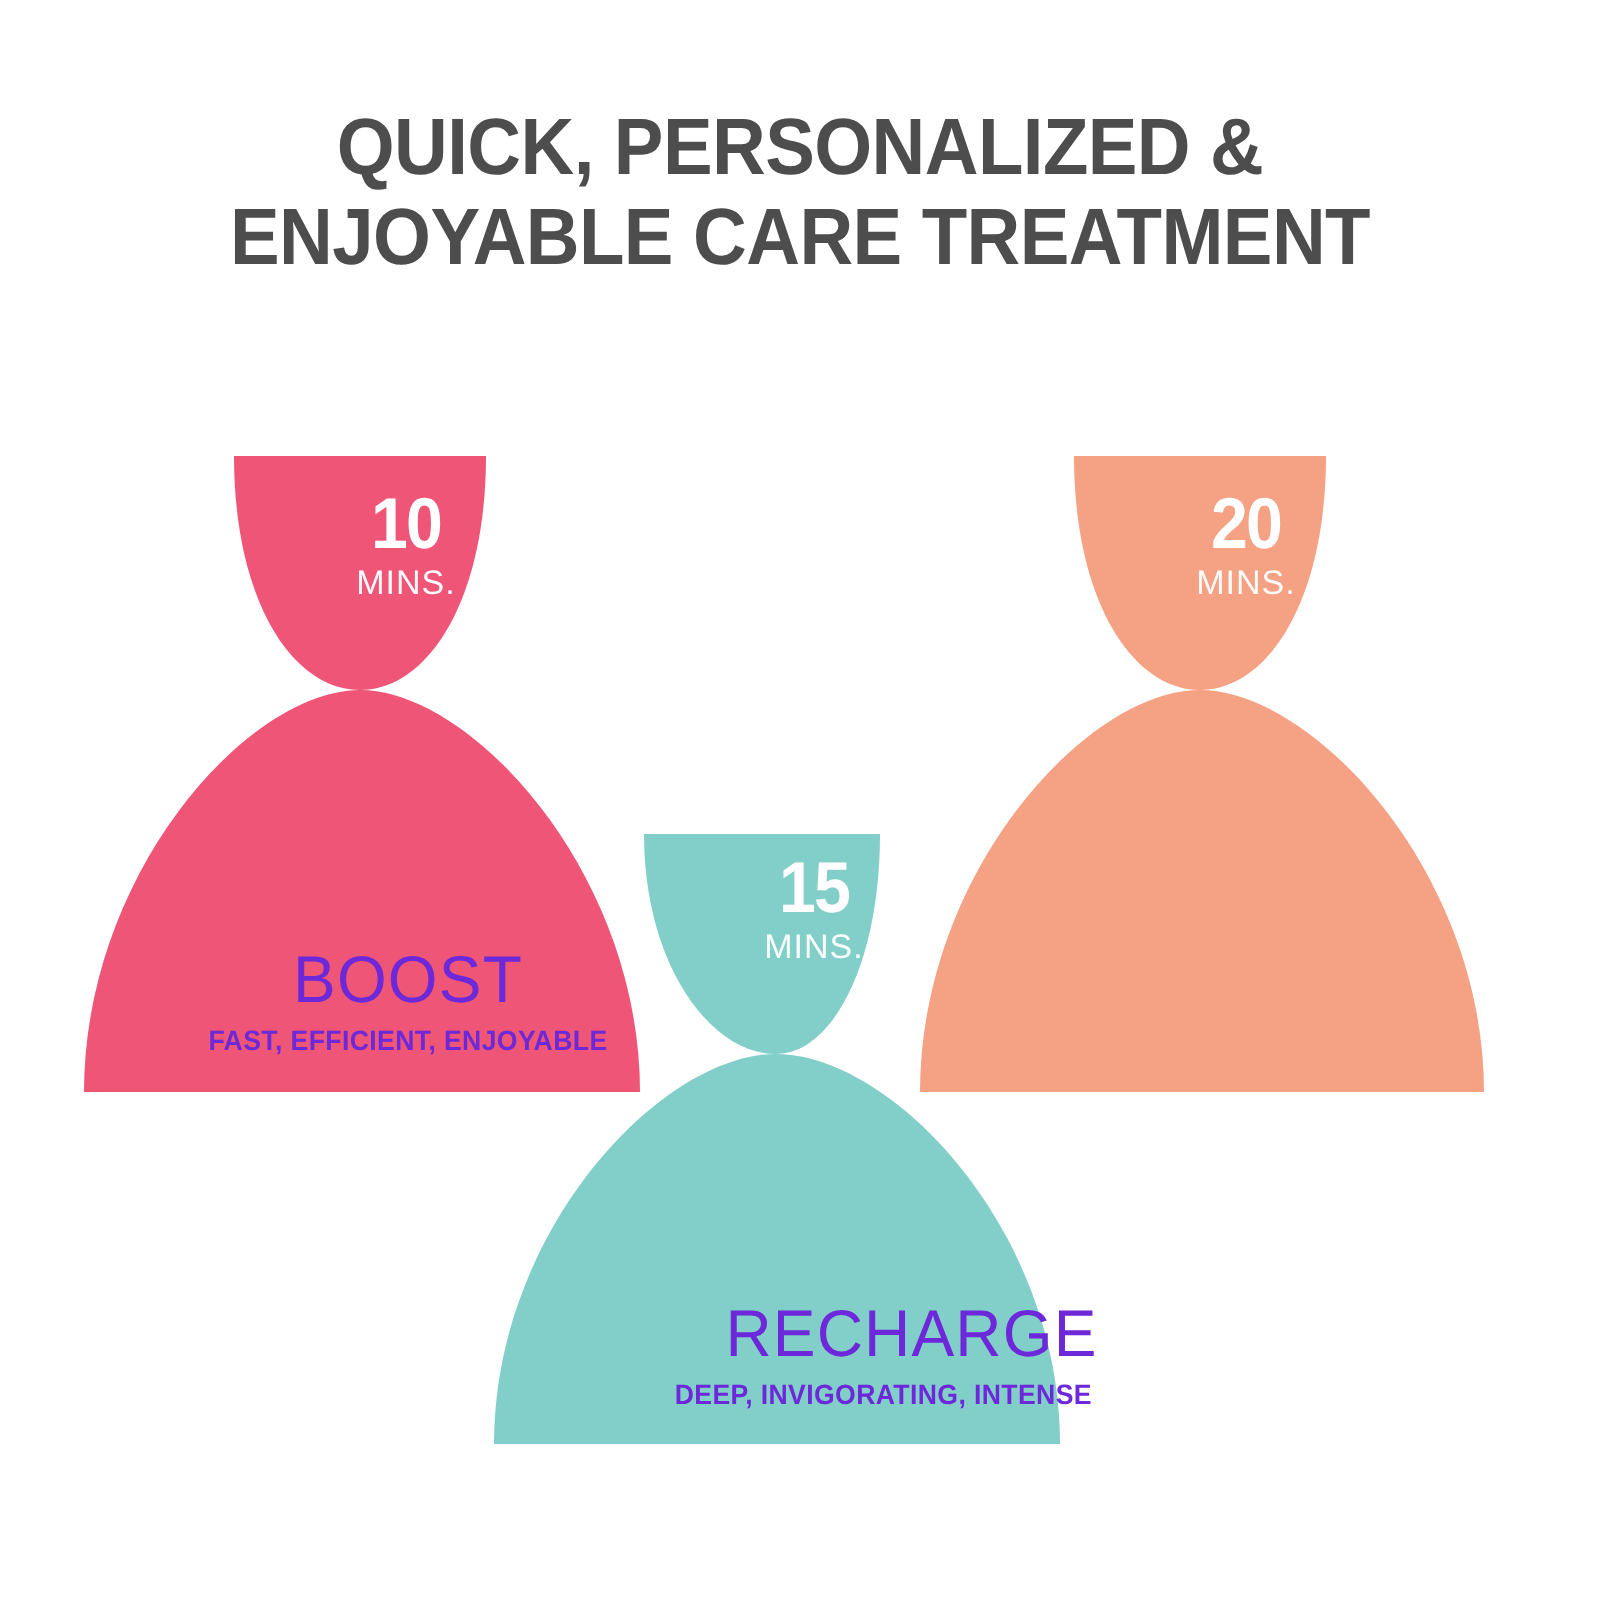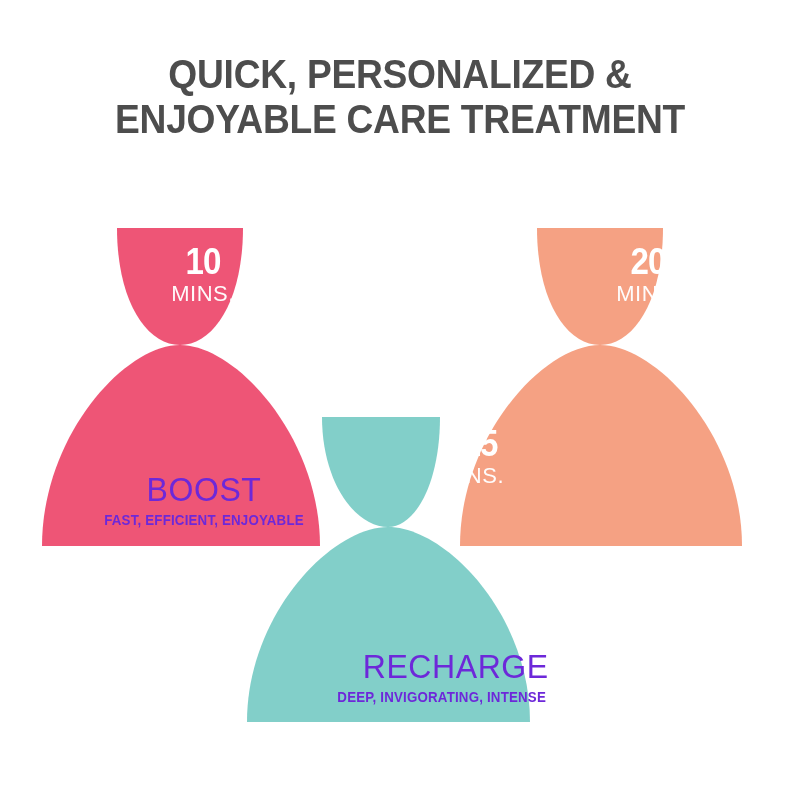--- a/index.html
+++ b/index.html
@@ -74,21 +74,21 @@
     font-weight: bold;
     font-size: 36px;
     letter-spacing: -1px;
     transform: scaleX(0.92);
   }
   .duration-unit {
     display: block;
     margin-top: 3px;
     font-family: "Liberation Sans Narrow", "Liberation Sans", sans-serif;
     font-weight: normal;
-    font-size: 22px;
+    font-size: 17px;
     letter-spacing: 0.5px;
     opacity: 0.97;
   }
 
   .name-group {
     position: absolute;
     text-align: center;
     color: #6d28d9;
     line-height: 1;
   }
@@ -143,28 +143,28 @@
 
     <div class="duration-group" style="left:100px; top:244px; width:160px;">
       <span class="duration-number">10</span>
       <span class="duration-unit">MINS.</span>
     </div>
     <div class="name-group" style="left:41px; top:473px; width:280px;">
       <span class="name-main">BOOST</span>
       <span class="name-sub">FAST, EFFICIENT, ENJOYABLE</span>
     </div>
 
-    <div class="duration-group" style="left:321px; top:426px; width:160px;text-align:right;">
+    <div class="duration-group" style="left:304px; top:426px; width:160px;">
       <span class="duration-number">15</span>
       <span class="duration-unit">MINS.</span>
     </div>
     <div class="name-group" style="left:248px; top:650px; width:282px;text-align:right;">
       <span class="name-main">RECHARGE</span>
       <span class="name-sub">DEEP, INVIGORATING, INTENSE</span>
     </div>
 
-    <div class="duration-group" style="left:545px; top:244px; width:160px;">
+    <div class="duration-group" style="left:520px; top:244px; width:160px;">
       <span class="duration-number">20</span>
       <span class="duration-unit">MINS.</span>
     </div>
 
   </div>
 </div>
 
 </body></html>

